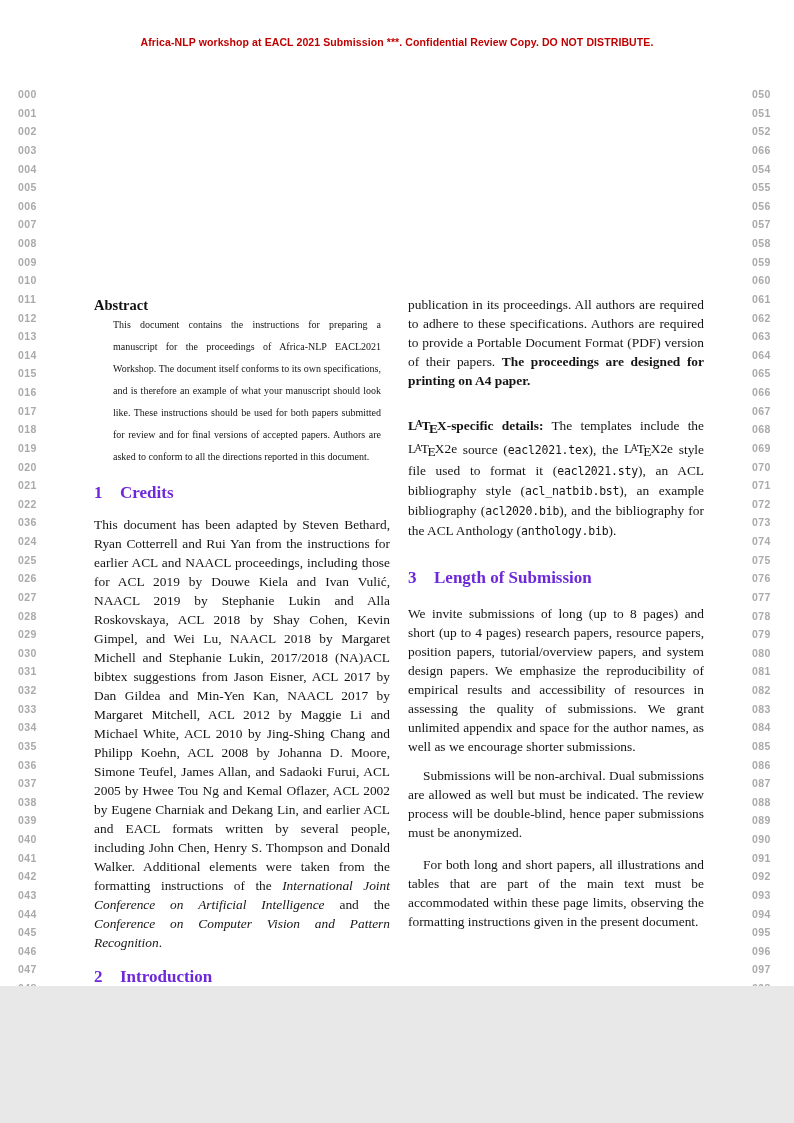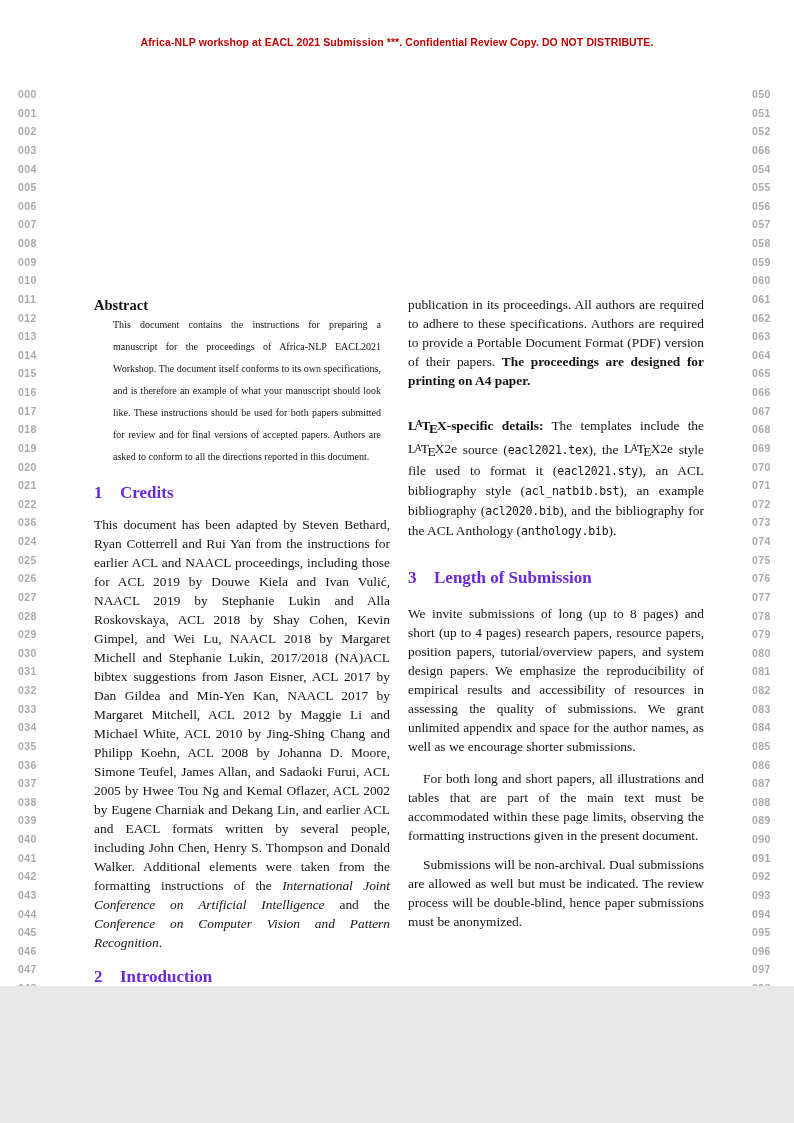--- a/index.html
+++ b/index.html
@@ -190,19 +190,19 @@
   </div>
 
   <div class="col right">
     <div class="par"><span>publication in its proceedings. All authors are required to adhere to these specifications. Authors are required to provide a Portable Document Format (PDF) version of their papers. </span><span class="b">The proceedings are designed for printing on A4 paper.</span></div>
     <div class="par gap-lg"><span class="b">L<span class="lA">A</span>T<span class="lE">E</span>X-specific details:</span><span>  The templates include the </span><span>L<span class="lA">A</span>T<span class="lE">E</span>X2e</span><span> source (</span><span class="m">eacl2021.tex</span><span>), the </span><span>L<span class="lA">A</span>T<span class="lE">E</span>X2e</span><span> style file used to format it (</span><span class="m">eacl2021.sty</span><span>), an ACL bibliography style (</span><span class="m">acl_natbib.bst</span><span>), an example bibliography (</span><span class="m">acl2020.bib</span><span>), and the bibliography for the ACL Anthology (</span><span class="m">anthology.bib</span><span>).</span></div>
 
     <div class="sec s3">
       <span class="secnum">3</span><span>Length of Submission</span>
     </div>
     <div class="par">We invite submissions of long (up to 8 pages) and short (up to 4 pages) research papers, resource papers, position papers, tutorial/overview papers, and system design papers. We emphasize the reproducibility of empirical results and accessibility of resources in assessing the quality of submissions. We grant unlimited appendix and space for the author names, as well as we encourage shorter submissions.</div>
+    <div class="par gap-sm indent">Submissions will be non-archival. Dual submissions are allowed as well but must be indicated. The review process will be double-blind, hence paper submissions must be anonymized.</div>
     <div class="par gap-md indent">For both long and short papers, all illustrations and tables that are part of the main text must be accommodated within these page limits, observing the formatting instructions given in the present document.</div>
-    <div class="par gap-sm indent">Submissions will be non-archival. Dual submissions are allowed as well but must be indicated. The review process will be double-blind, hence paper submissions must be anonymized.</div>
   </div>
 
   <div class="footer-pagenum">1</div>
 
 </div>
 
 </body></html>

